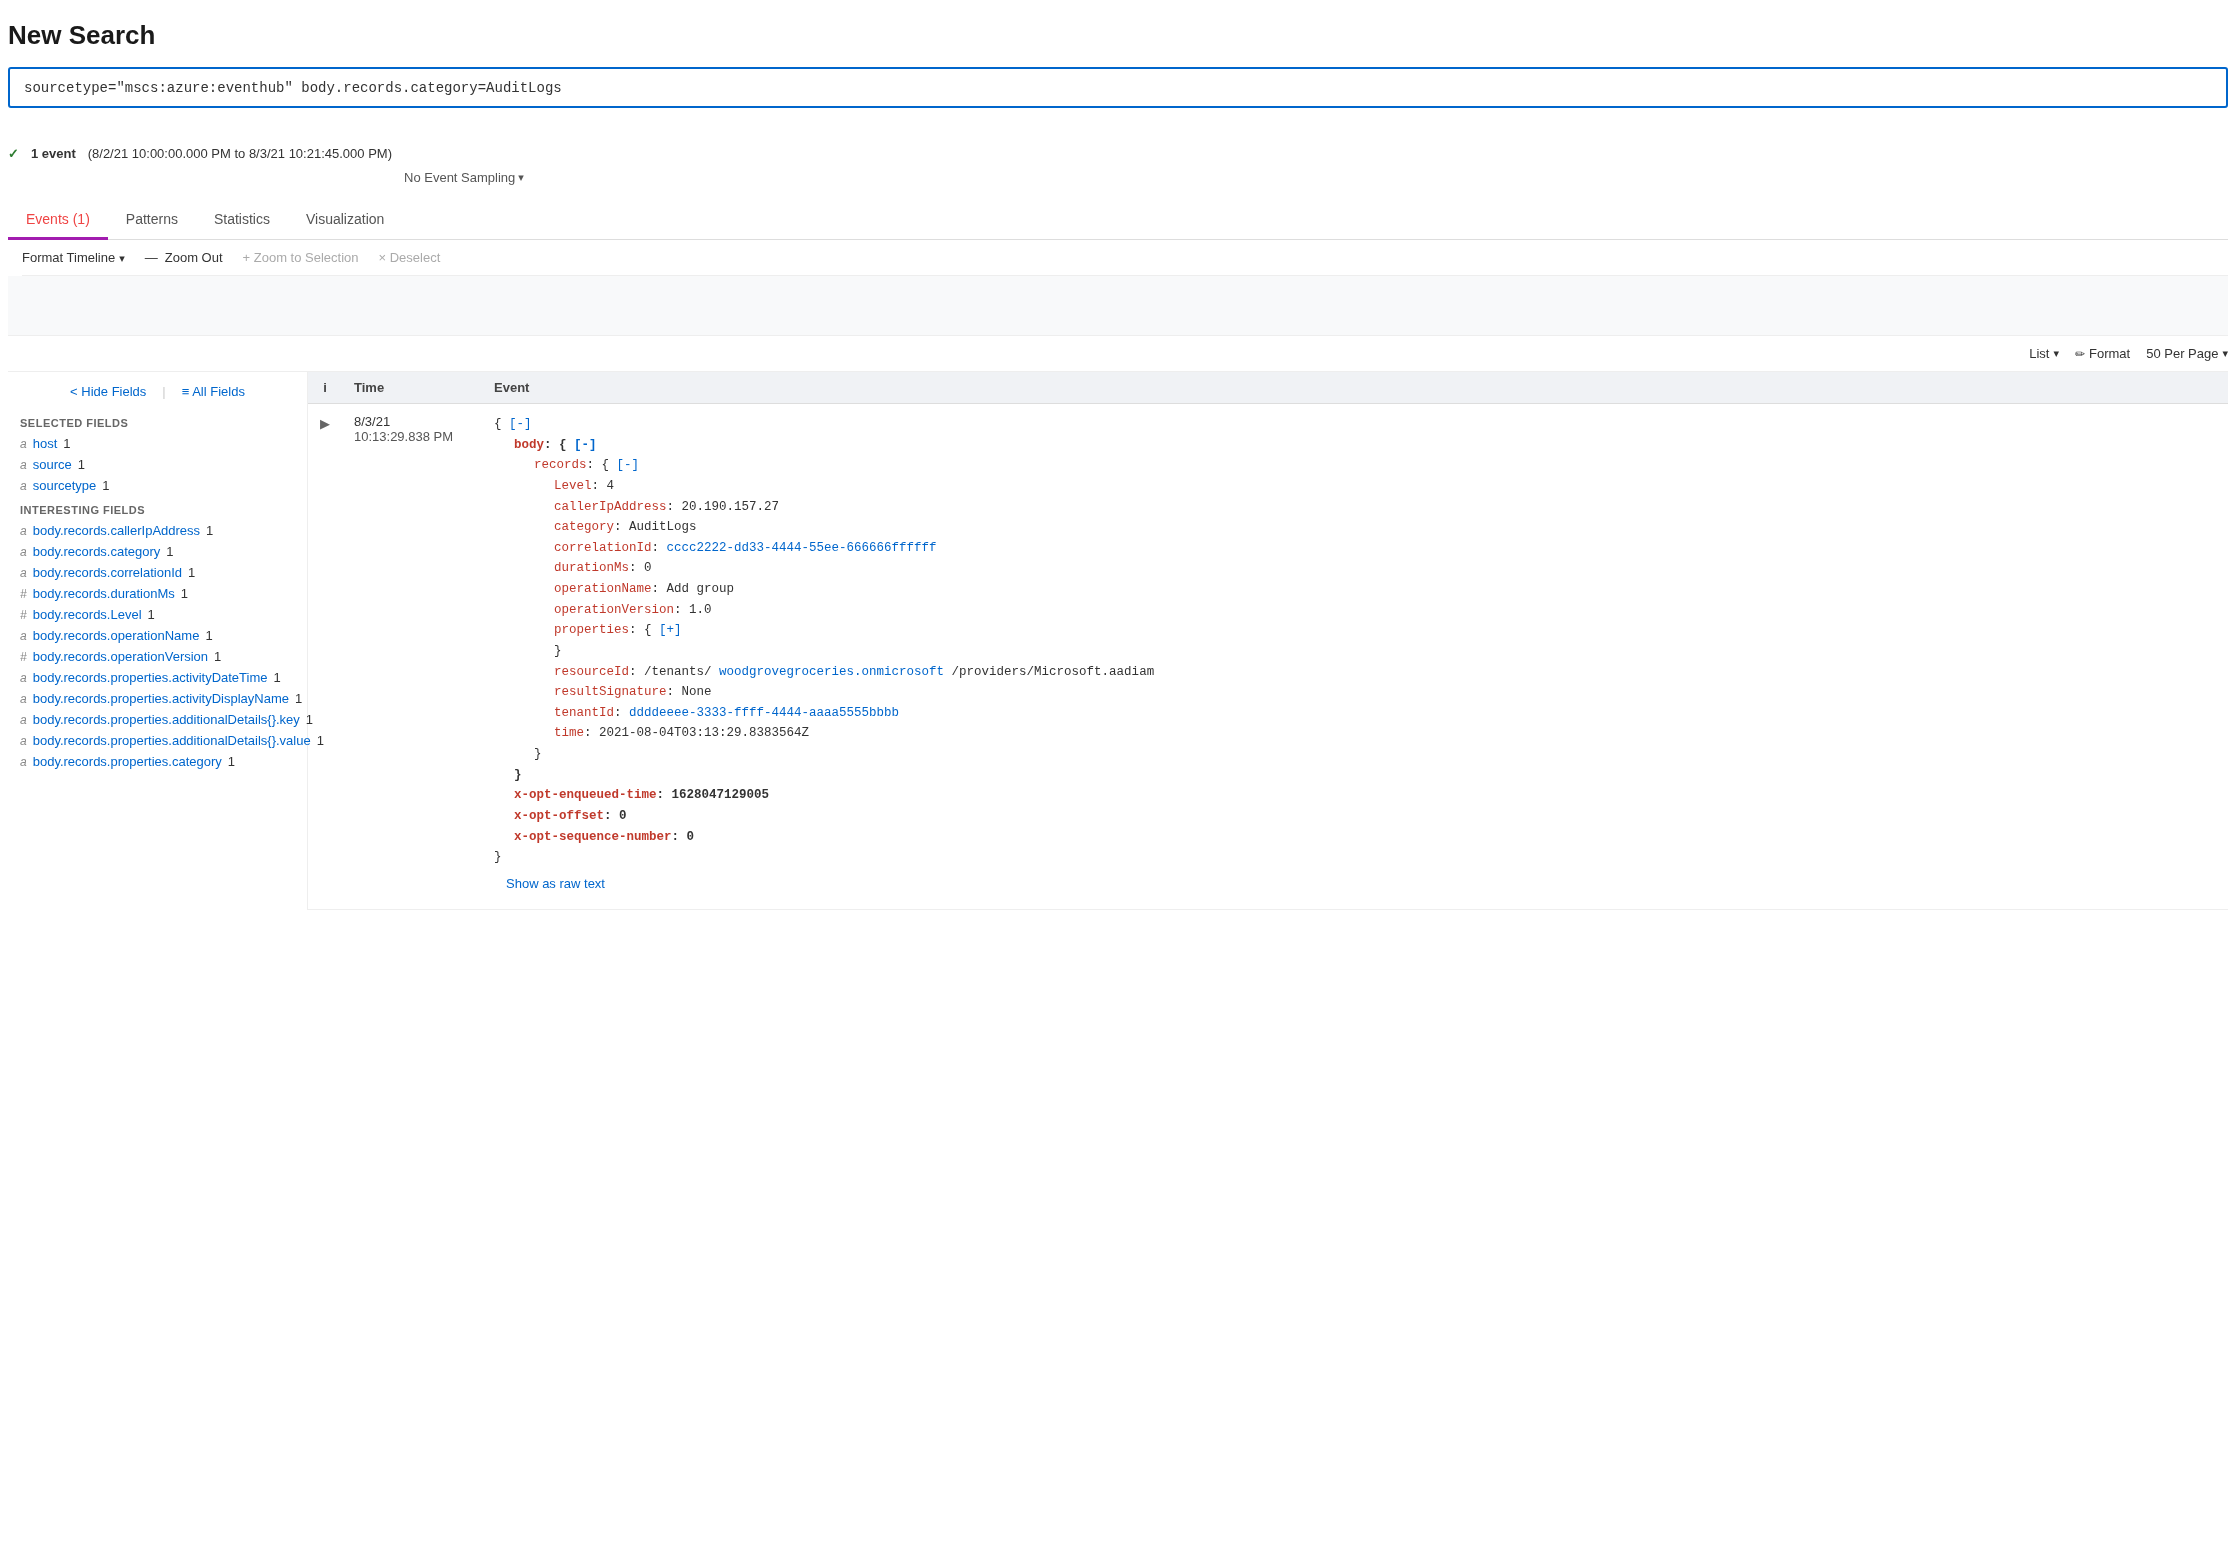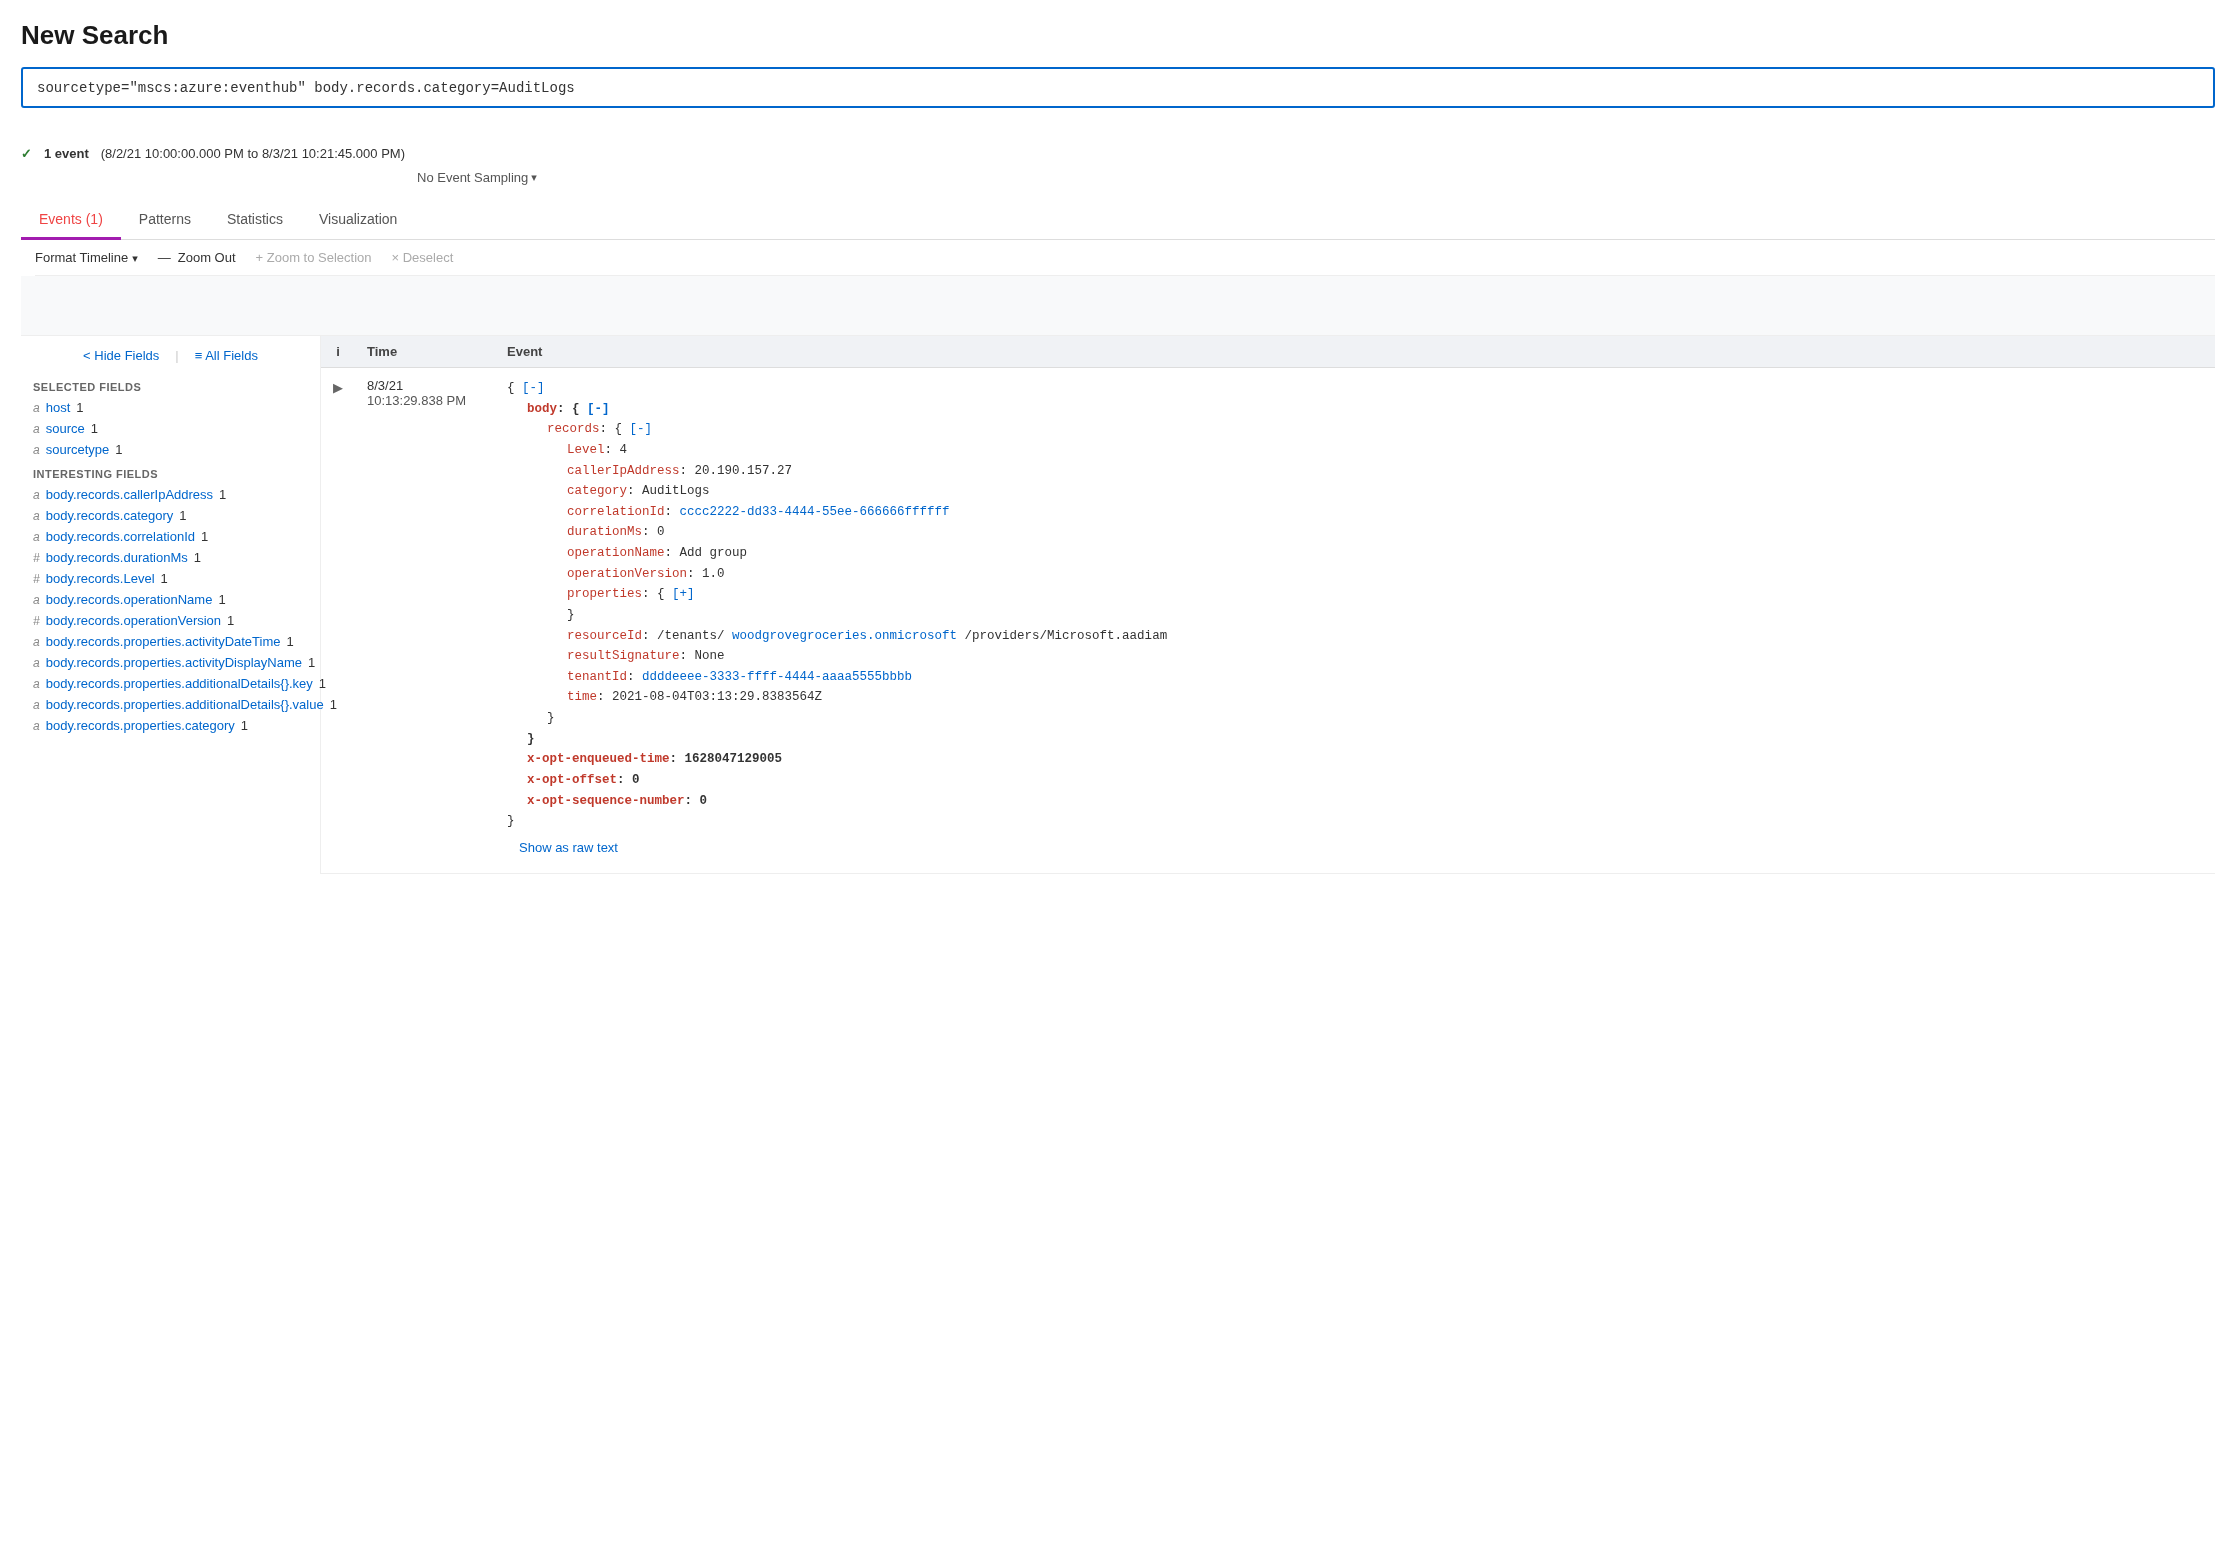--- a/index.html
+++ b/index.html
@@ -1,18 +1,18 @@
 <!DOCTYPE html>
 <html><head>
   <meta charset="utf-8">
   <style>
     * { box-sizing: border-box; margin: 0; padding: 0; }
     body { font-family: "Helvetica Neue", Arial, sans-serif; font-size: 14px; color: #333; background: #fff; }
 
-    .page { padding: 20px 21px; }
+    .page { padding: 20px 8px; }
 
     .page-title { font-size: 26px; font-weight: 600; color: #1a1a1a; margin-bottom: 16px; }
 
     .search-bar-container { border: 2px solid #0066cc; border-radius: 3px; padding: 10px 14px; margin-bottom: 14px; background: #fff; }
     .search-input { width: 100%; border: none; outline: none; font-size: 14px; color: #333; font-family: "Courier New", monospace; }
 
     .result-summary { font-size: 13px; color: #333; margin-bottom: 16px; display: flex; align-items: center; gap: 12px; }
     .result-summary .check { color: #2e7d32; font-weight: bold; }
     .result-count { font-weight: 600; }
     .sampling-btn { color: #555; cursor: pointer; display: flex; align-items: center; gap: 3px; margin-top: 48px; }
@@ -113,20 +113,35 @@
     <div class="timeline-btn disabled">
       <span>+ Zoom to Selection</span>
     </div>
     <div class="timeline-btn disabled">
       <span>× Deselect</span>
     </div>
   </div>
 
   <div class="timeline-area"></div>
 
+  <div class="toolbar">
+    <div class="toolbar-left"></div>
+    <div class="toolbar-right">
+      <div class="toolbar-btn with-caret">
+        <span>List</span>
+      </div>
+      <div class="toolbar-btn">
+        <span class="pencil"></span>
+        <span>Format</span>
+      </div>
+      <div class="toolbar-btn with-caret">
+        <span>50 Per Page</span>
+      </div>
+    </div>
+  </div>
 
   <div class="main-content">
     <div class="sidebar">
       <div class="sidebar-header">
         <span>&lt; Hide Fields</span>
         <span class="sidebar-header-divider">|</span>
         <span>≡ All Fields</span>
       </div>
 
       <div class="sidebar-section-title">SELECTED FIELDS</div>

